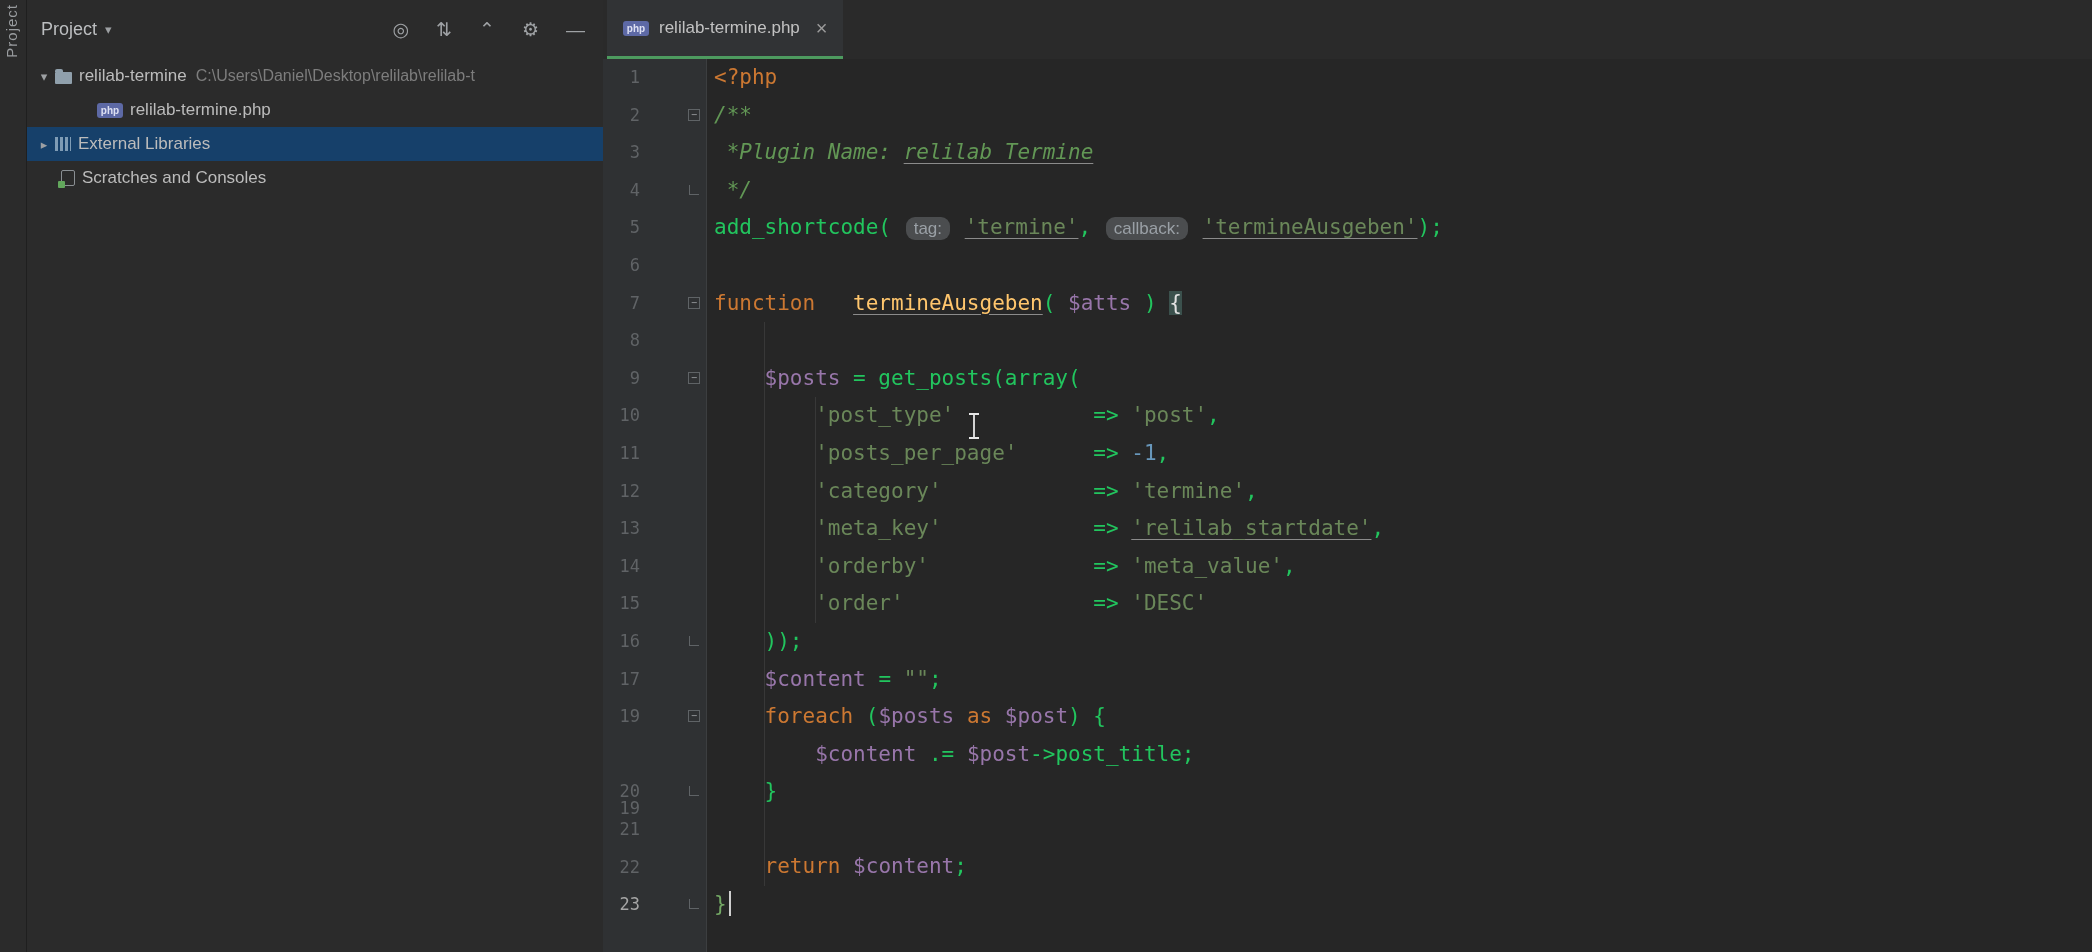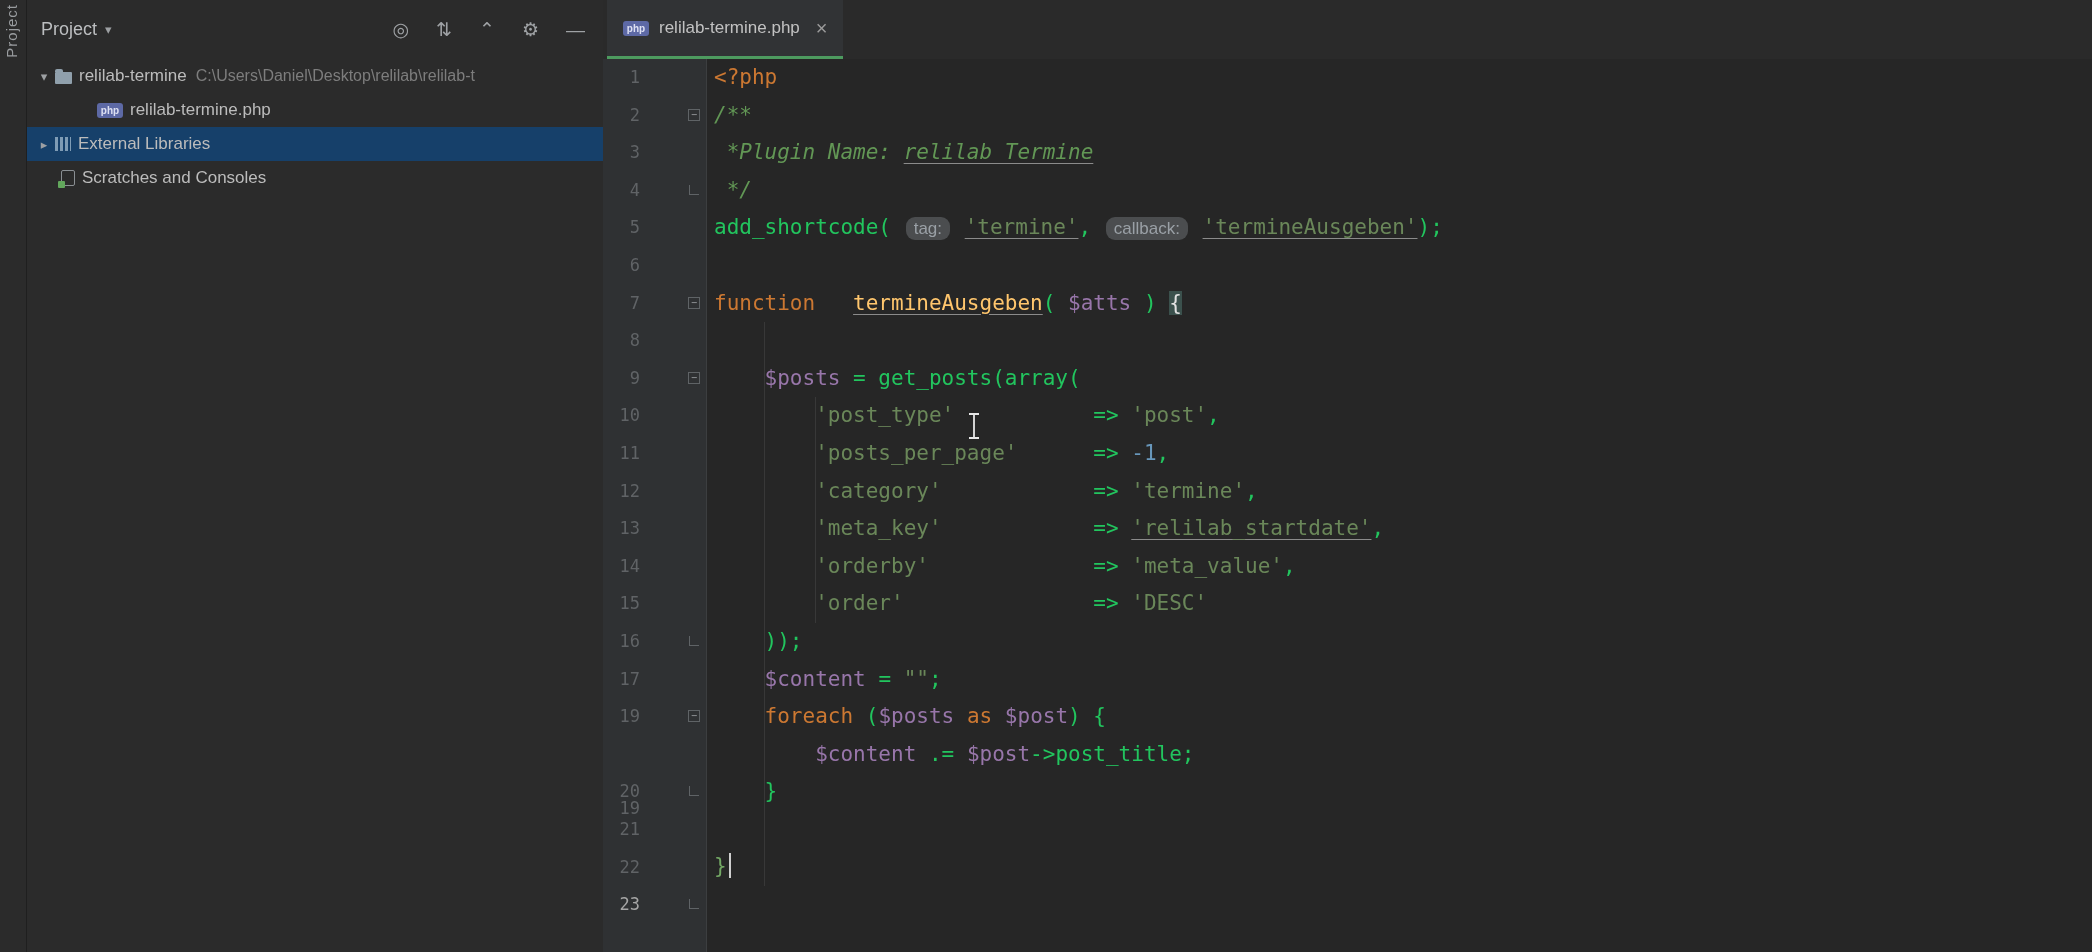--- a/index.html
+++ b/index.html
@@ -179,20 +179,21 @@
           <div class="code-line"><span class="tok txt">        </span><span class="tok str">'category'</span><span class="tok txt">            =&gt; </span><span class="tok str">'termine'</span><span class="tok txt">,</span></div>
           <div class="code-line"><span class="tok txt">        </span><span class="tok str">'meta_key'</span><span class="tok txt">            =&gt; </span><span class="tok str u">'relilab_startdate'</span><span class="tok txt">,</span></div>
           <div class="code-line"><span class="tok txt">        </span><span class="tok str">'orderby'</span><span class="tok txt">             =&gt; </span><span class="tok str">'meta_value'</span><span class="tok txt">,</span></div>
           <div class="code-line"><span class="tok txt">        </span><span class="tok str">'order'</span><span class="tok txt">               =&gt; </span><span class="tok str">'DESC'</span></div>
           <div class="code-line"><span class="tok txt">    ));</span></div>
           <div class="code-line"><span class="tok txt">    </span><span class="tok var">$content</span><span class="tok txt"> = </span><span class="tok str">""</span><span class="tok txt">;</span></div>
           <div class="code-line"><span class="tok txt">    </span><span class="tok kw">foreach</span><span class="tok txt"> (</span><span class="tok var">$posts</span><span class="tok txt"> </span><span class="tok kw">as</span><span class="tok txt"> </span><span class="tok var">$post</span><span class="tok txt">) {</span></div>
           <div class="code-line"><span class="tok txt">        </span><span class="tok var">$content</span><span class="tok txt"> .= </span><span class="tok var">$post</span><span class="tok txt">-&gt;post_title;</span></div>
           <div class="code-line"><span class="tok txt">    }</span></div>
           <div class="code-line"></div>
+          <div class="code-line"><span class="tok txt">    </span><span class="tok kw">return</span><span class="tok txt"> </span><span class="tok var">$content</span><span class="tok txt">;</span></div>
           <div class="code-line"><span class="tok bracecaret">}</span><span class="caret"></span></div>
         </div>
     </div>
   </div>
 
   <div class="ibeam">
     <svg width="16" height="28" viewBox="0 0 16 28">
       <g stroke="#e6e6e6" stroke-width="1.8" fill="none">
         <path d="M3 2 h10 M8 2 v24 M3 26 h10"></path>
       </g>

